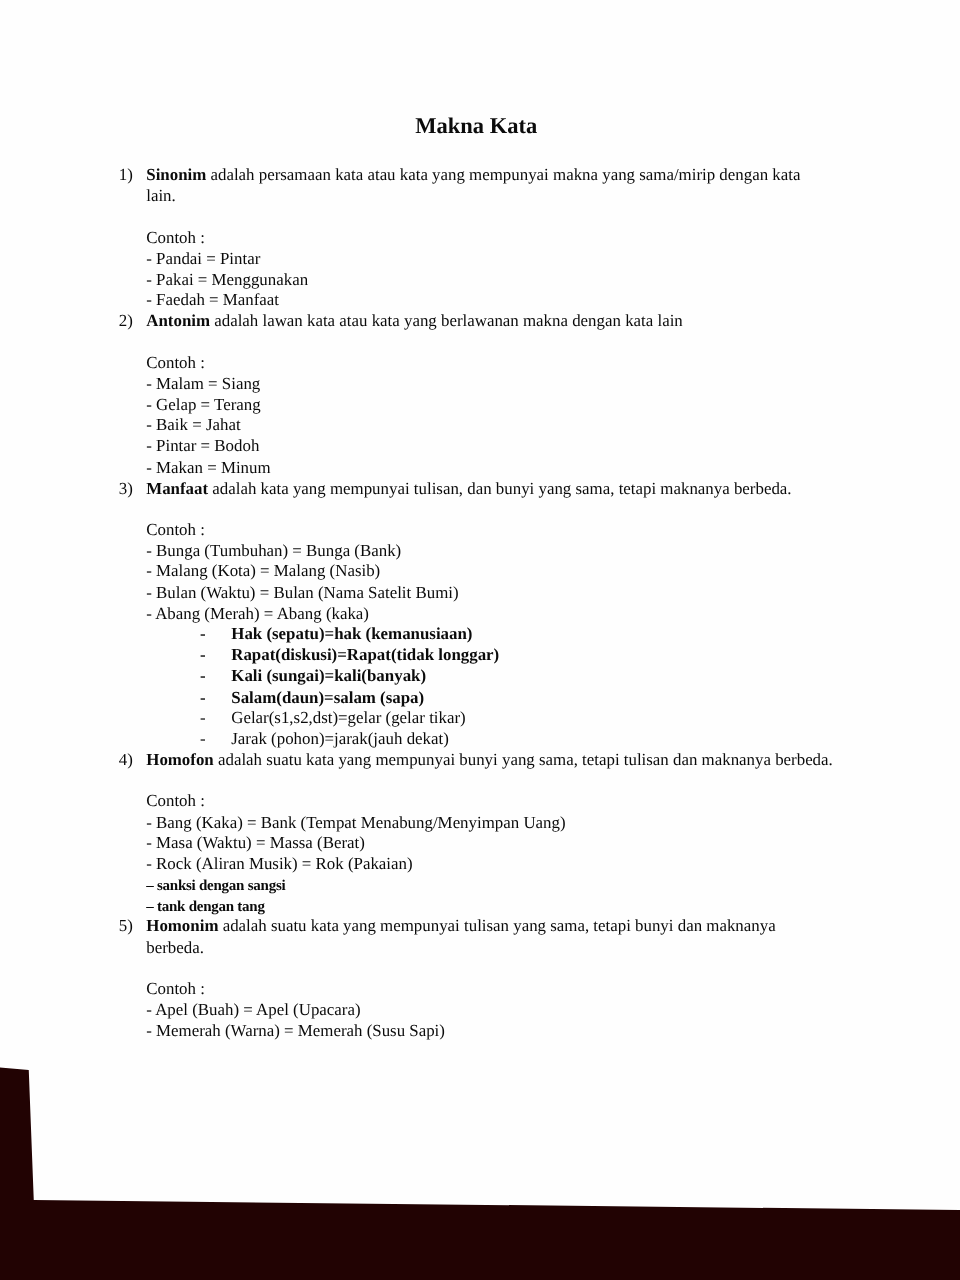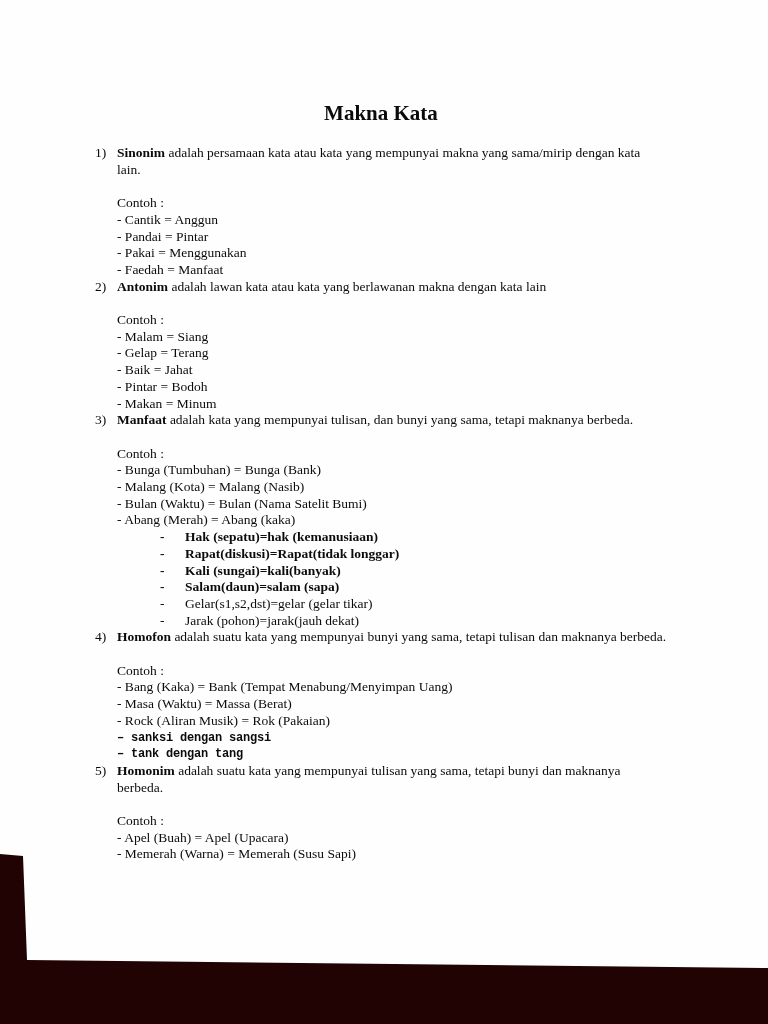--- a/index.html
+++ b/index.html
@@ -27,23 +27,23 @@
     top: 0;
     left: 0;
     width: 768px;
     padding: 84px 101px 0 95px;
     font-size: 13.5px;
     line-height: 16.7px;
     color: #0b0b0b;
   }
 
   h1.doc-title {
-    margin: 16px 0 19px 0;
+    margin: 3px 0 19px 0;
     text-align: center;
-    font-size: 21px;
+    font-size: 18px;
     line-height: 26px;
     font-weight: bold;
     font-family: "Liberation Serif", "DejaVu Serif", serif;
   }
 
   .section { }
 
   .head { display: flex; }
   .num { flex: 0 0 22px; }
   .htext { width: 550px; }
@@ -51,42 +51,41 @@
   .contoh { margin-top: 16.7px; margin-left: 22px; }
 
   .examples { margin-left: 22px; }
   .ex { white-space: pre-wrap; }
 
   .ex.sub { padding-left: 43px; }
   .ex.sub .dash { display: inline-block; width: 25px; }
   .ex.sub.bold { font-weight: bold; }
 
   .ex.alt {
-    font-family: Liberation Mono, monospace;
+    font-family: Liberation Serif, serif;
     font-weight: bold;
     font-size: 12px;
     letter-spacing: -0.2px;
   }
 </style>
 </head>
 <body>
 
 <div class="viewport">
   <div class="page">
     <div class="content">
       <h1 class="doc-title">Makna Kata</h1>
       <div id="sections">
           <div class="section">
             <div class="head">
               <span class="num">1)</span>
               <div class="htext"><b>Sinonim</b> <span>adalah persamaan kata atau kata yang mempunyai makna yang sama/mirip dengan kata lain.</span></div>
             </div>
             <div class="contoh">Contoh :</div>
             <div class="examples">
-              <div class="ex">- Cantik = Anggun</div>
               <div class="ex">- Pandai = Pintar</div>
               <div class="ex">- Pakai = Menggunakan</div>
               <div class="ex">- Faedah = Manfaat</div>
             </div>
           </div>
           <div class="section">
             <div class="head">
               <span class="num">2)</span>
               <div class="htext"><b>Antonim</b> <span>adalah lawan kata atau kata yang berlawanan makna dengan kata lain</span></div>
             </div>

